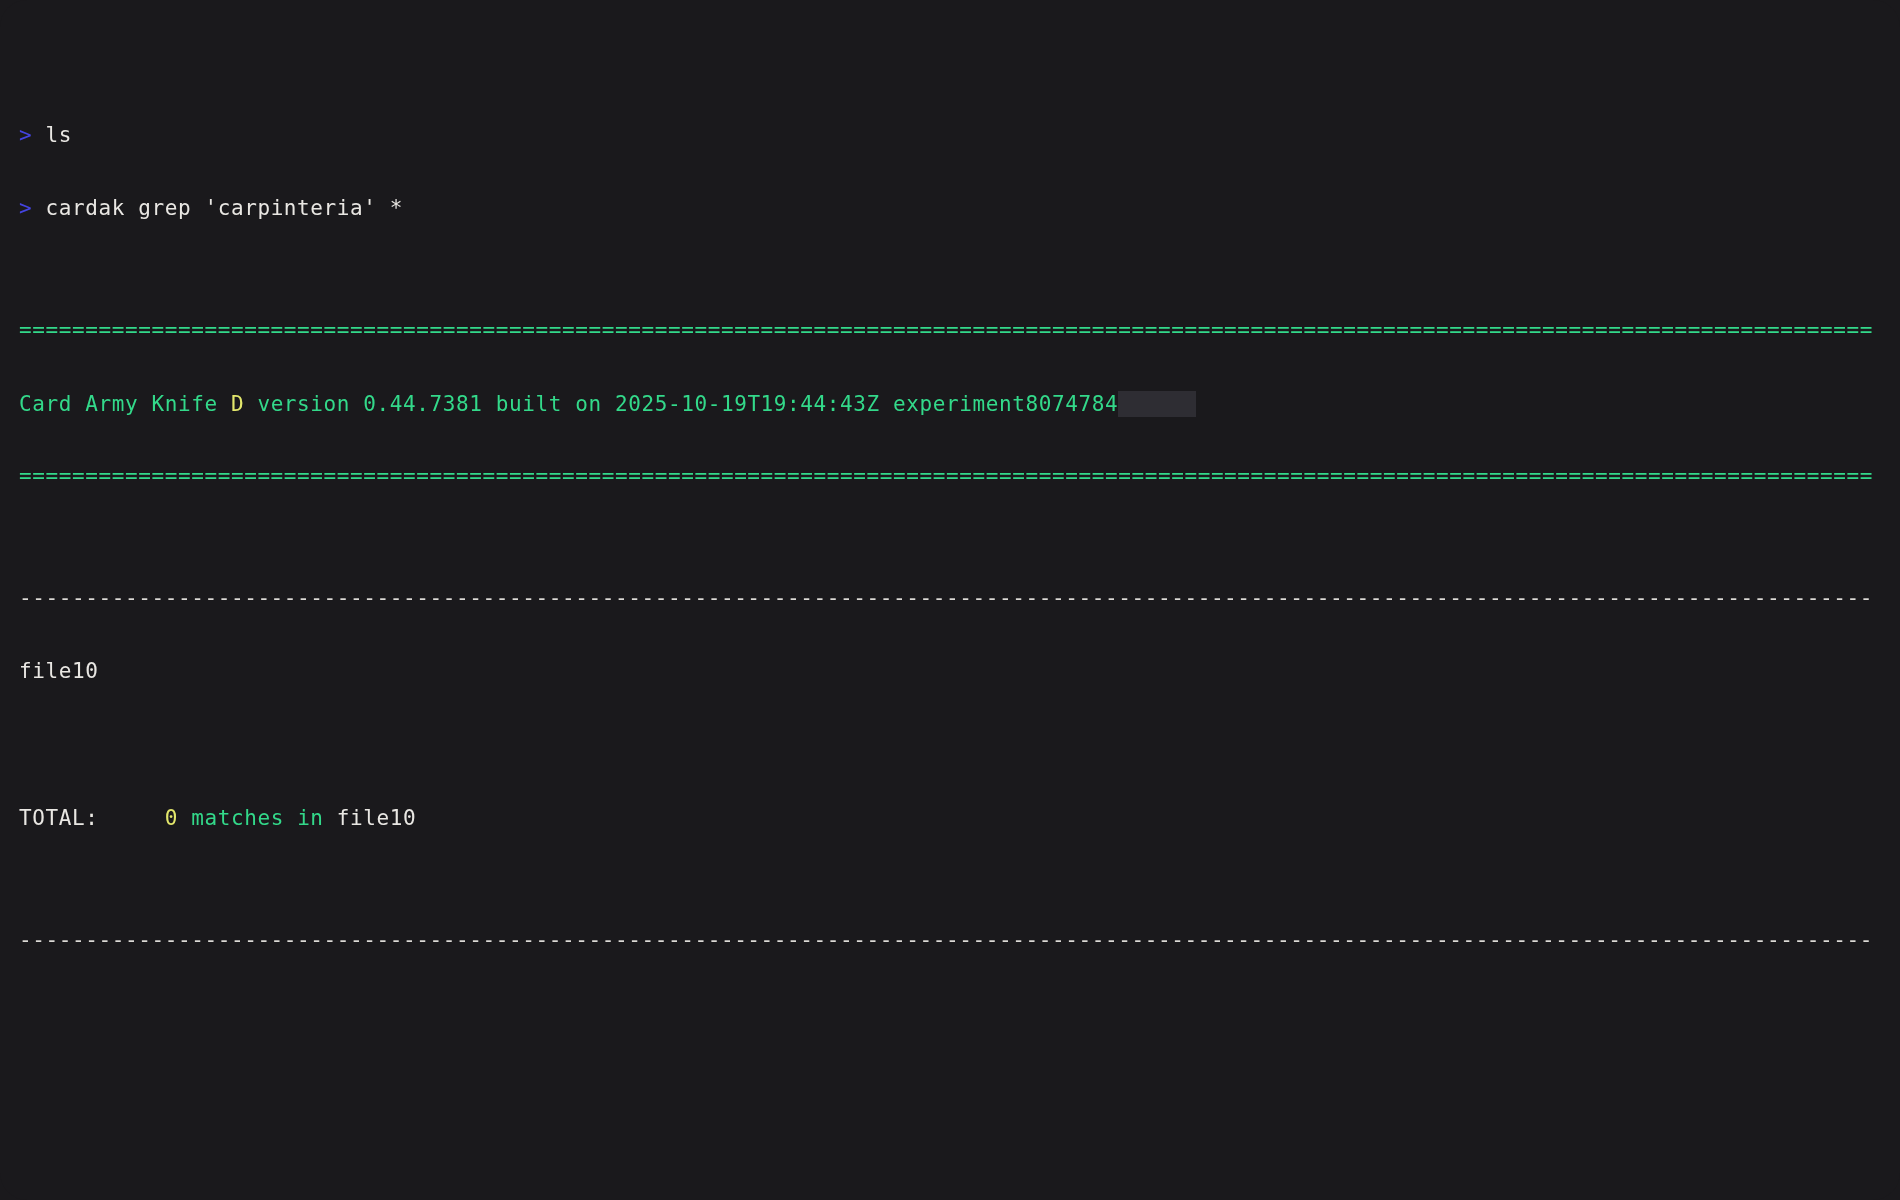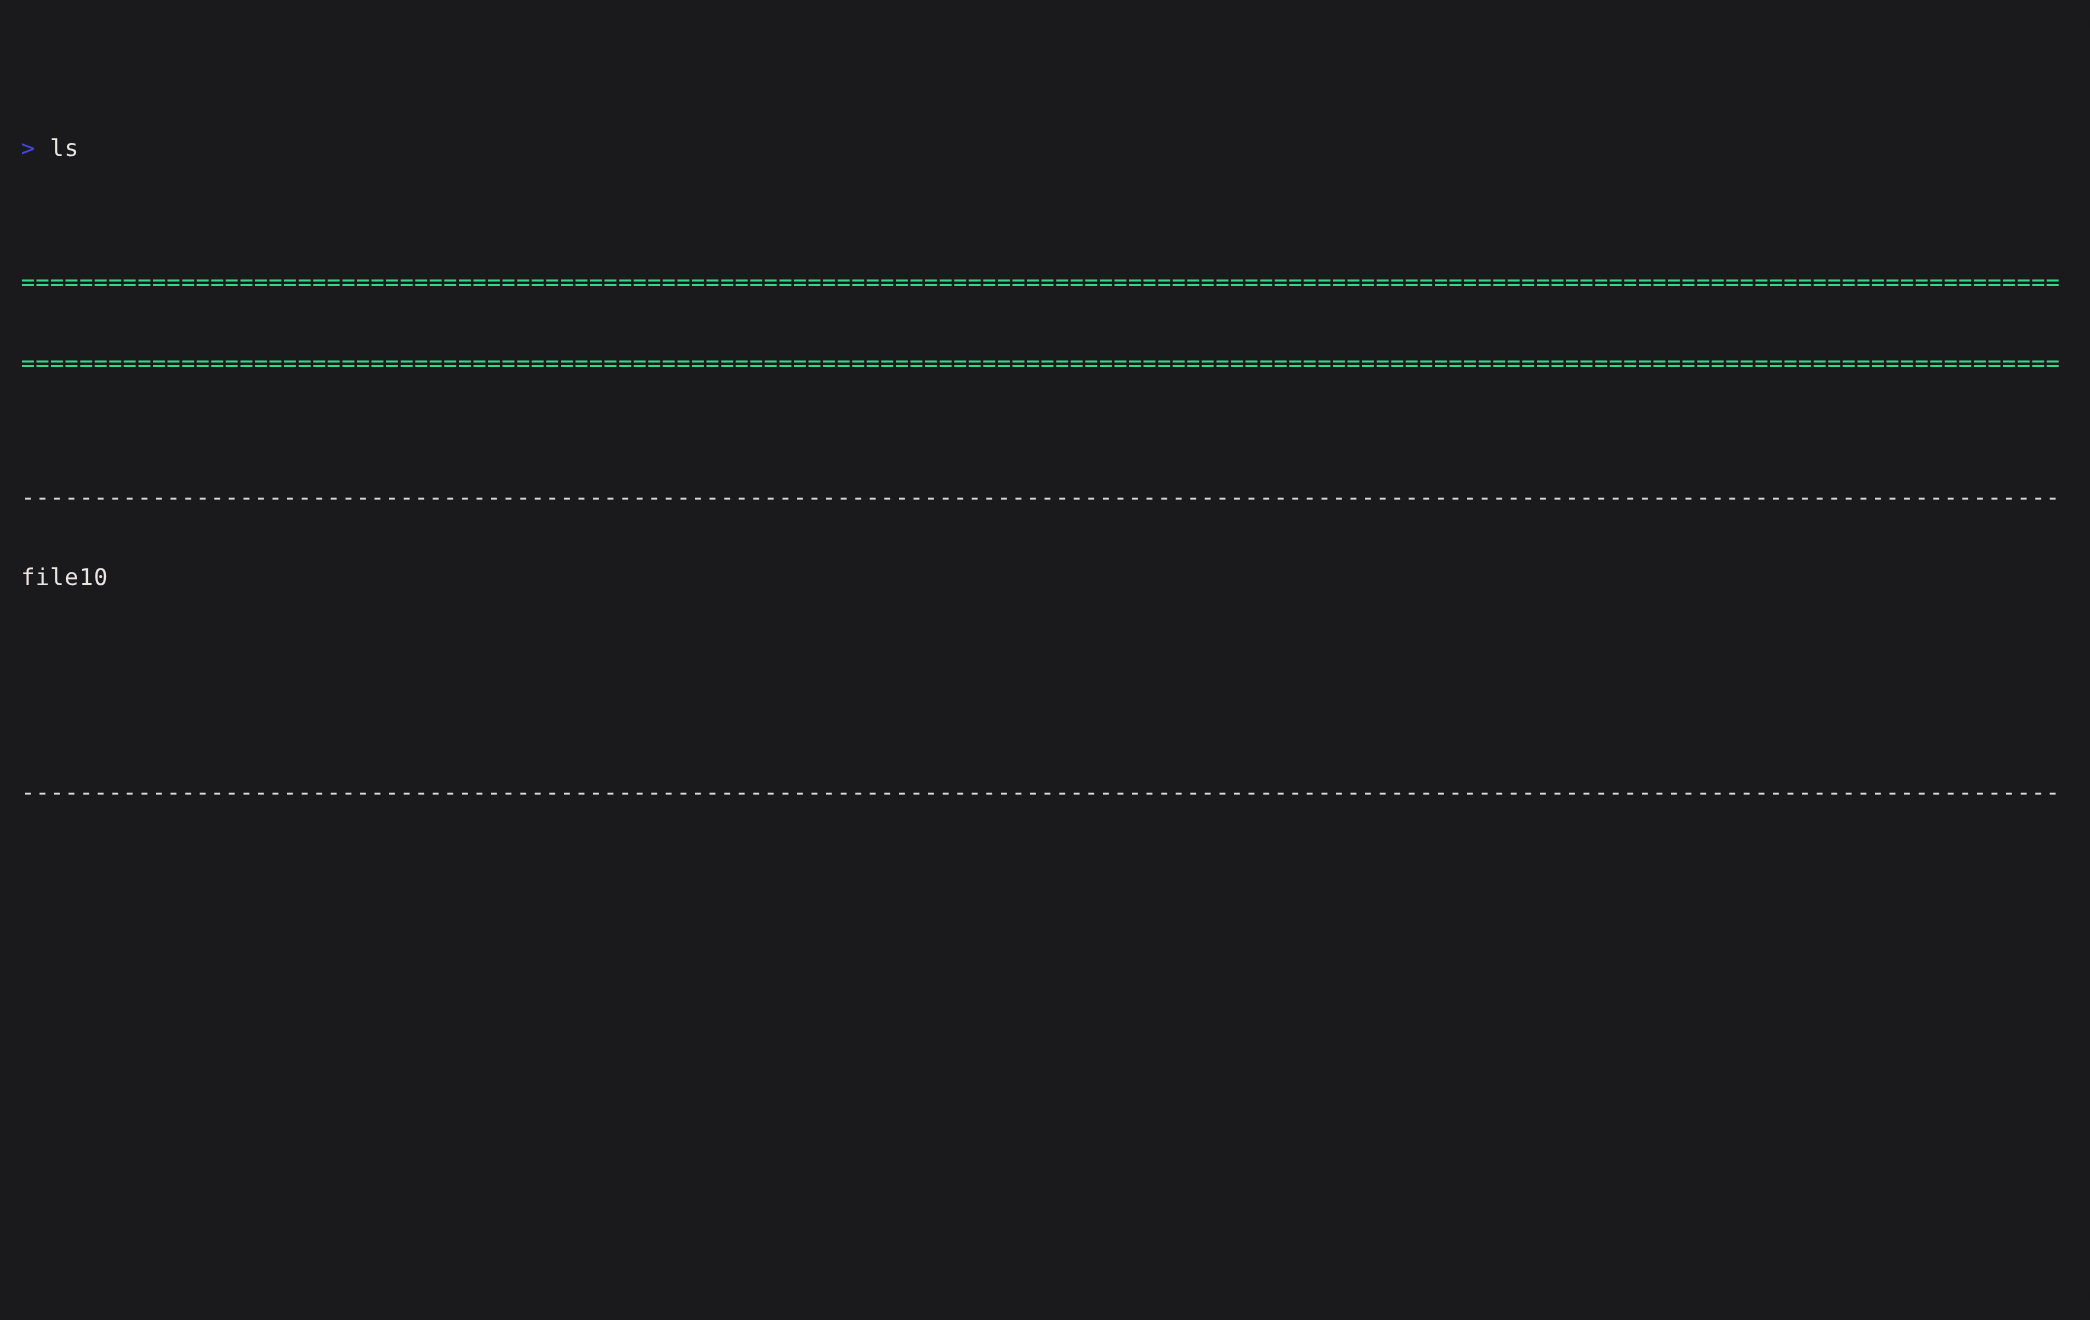--- a/index.html
+++ b/index.html
@@ -37,29 +37,32 @@
     vertical-align: -6px;
   }
 </style>
 </head>
 <body>
 
 <div class="terminal w">
 
   
   <div class="line"><span class="p">&gt;</span><span class="w"> ls</span></div>
+  <div class="line"><span class="p">&gt;</span><span class="w"> cardak grep 'carpinteria' *</span></div>
 
   
   <div class="line g">============================================================================================================================================</div>
+  <div class="line"><span class="g">Card Army Knife </span><span class="y">D</span><span class="g"> version 0.44.7381 built on 2025-10-19T19:44:43Z experiment8074784</span><span class="redaction"></span></div>
   <div class="line g">============================================================================================================================================</div>
 
   
   <div class="line d">--------------------------------------------------------------------------------------------------------------------------------------------</div>
   <div class="line">file10</div>
   <div class="line"></div>
+  <div class="line"><span class="w">TOTAL:</span><span class="y">     0</span><span class="g"> matches in </span><span class="w">file10</span></div>
 
   
   <div class="line d">--------------------------------------------------------------------------------------------------------------------------------------------</div>
   <div class="line"></div>
   
 
   
   
   
   

